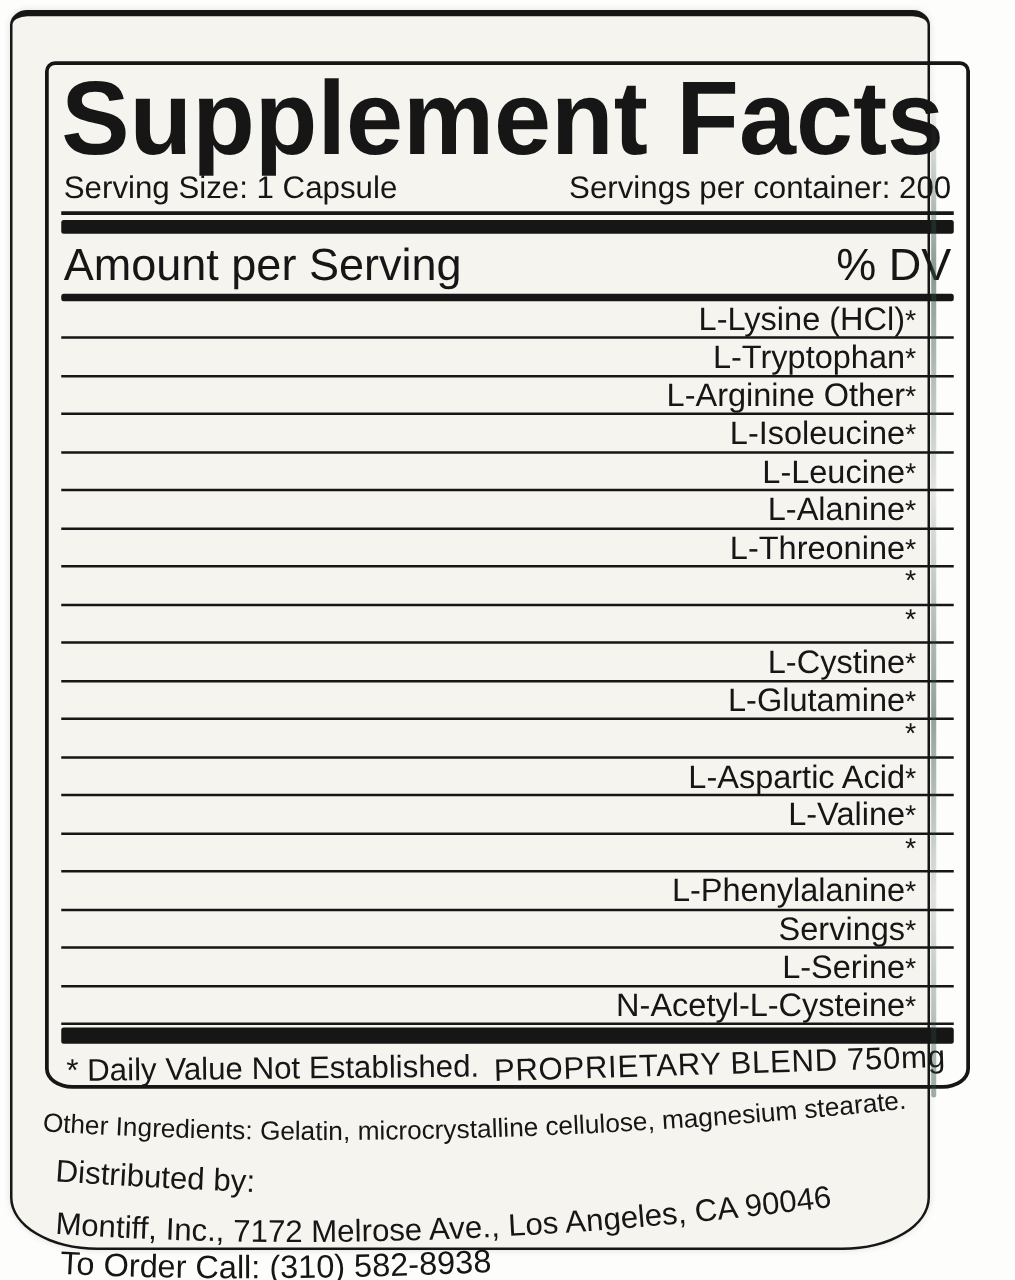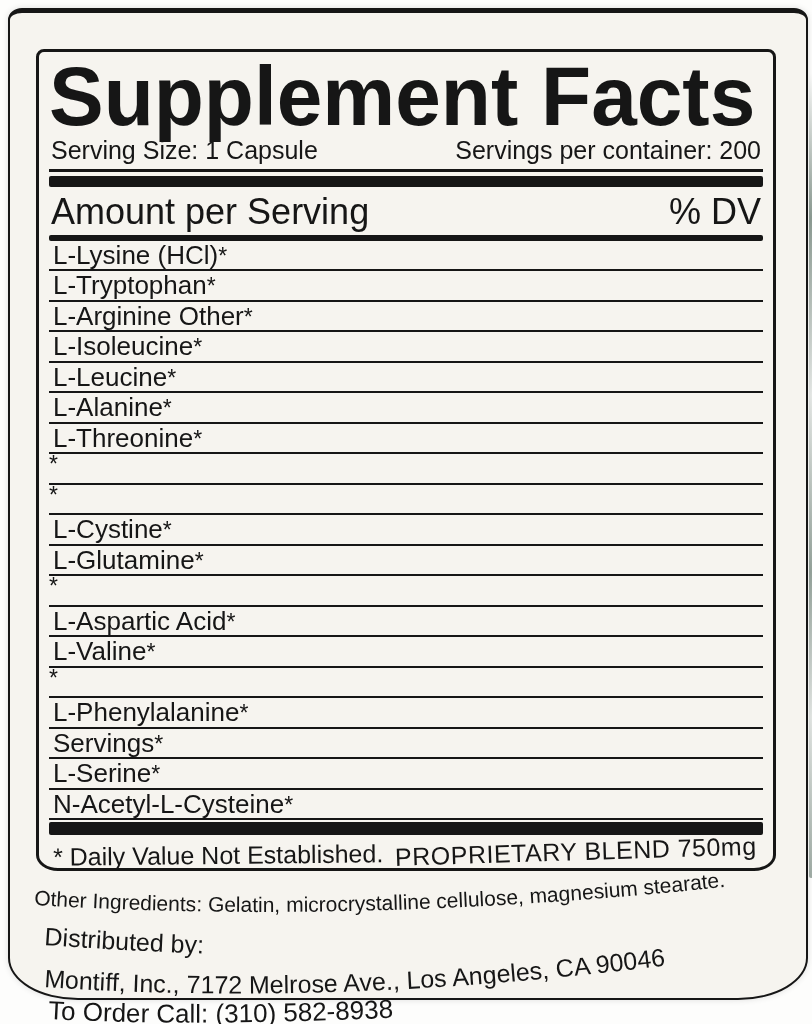--- a/index.html
+++ b/index.html
@@ -11,21 +11,21 @@
   *{box-sizing:border-box;margin:0;padding:0;}
   html,body{width:812px;height:1024px;overflow:hidden;}
   body{
     background:var(--page-bg);
     font-family:"Liberation Sans","DejaVu Sans",sans-serif;
     color:var(--ink);
     position:relative;
   }
   .label{
     position:absolute;
-    left:8px;top:8px;width:800px;height:992px;
+    left:8px;top:8px;width:736px;height:992px;
     background:var(--label-bg);
     border:2px solid var(--ink);
     border-top-width:5px;
     border-radius:14px 14px 70px 70px / 12px 12px 42px 42px;
     box-shadow:0 0 6px rgba(0,0,0,.12);
   }
   .bottle-edge{
     position:absolute;right:-7px;top:60px;bottom:120px;width:4px;
     background:linear-gradient(to bottom,
       rgba(47,74,60,0) 0%, rgba(47,74,60,.55) 18%, rgba(47,74,60,.1) 40%,
@@ -58,21 +58,21 @@
   .bar-a{height:11px;margin-top:4px;}
   .bar-b{height:6px;}
   .bar-c{height:13px;margin-top:2px;}
   .amount-row{
     display:flex;justify-content:space-between;align-items:baseline;
     font-size:36px;line-height:1.1;
     padding:5px 2px 3px 2px;
   }
   .rows{}
   .row{
-    display:flex;justify-content:flex-start;align-items:baseline;
+    display:flex;justify-content:flex-end;align-items:baseline;
     height:30.5px;line-height:28.5px;
     border-bottom:2px solid var(--ink);
     font-size:26px;
   }
   .row-name{padding-left:4px;white-space:nowrap;}
   .row-dv{font-size:23px;margin-right:30px;line-height:20px;}
   .footnote-row{
     display:flex;justify-content:space-between;align-items:baseline;
     font-size:25px;line-height:1.1;
     padding:5px 6px 0 4px;

